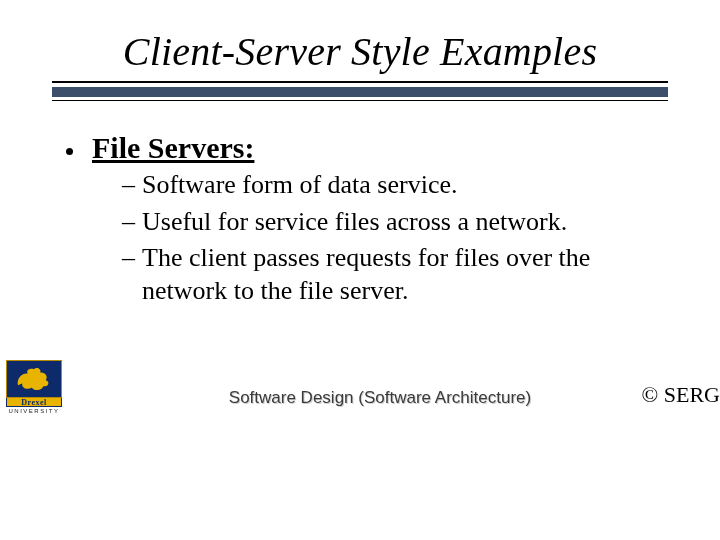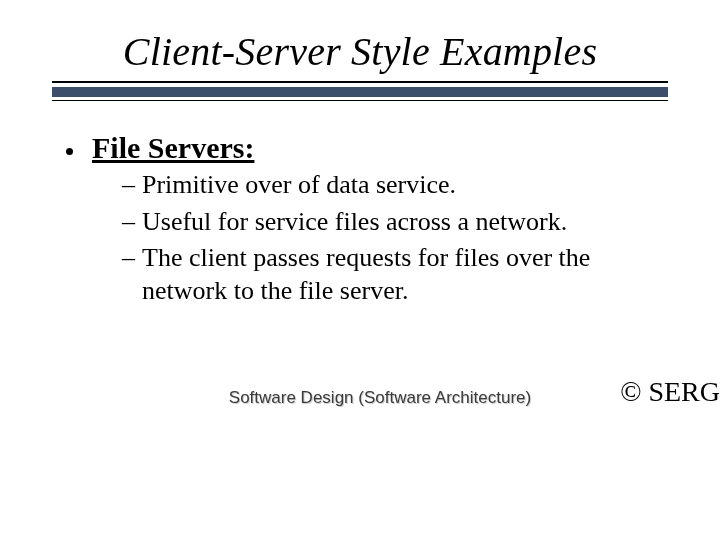--- a/index.html
+++ b/index.html
@@ -19,21 +19,21 @@
   .sub { padding-left: 30px; }
   .l2 { position: relative; font-size: 26px; line-height: 1.25; margin-bottom: 4px; padding-left: 20px; }
   .l2-dash { position: absolute; left: 0; top: 0; }
   .footer { position: absolute; left: 0; right: 0; bottom: 12px; height: 56px; }
   .logo { position: absolute; left: 6px; bottom: 0; width: 56px; }
   .logo-box { width: 56px; height: 38px; background: #0d2a6b; border: 1px solid #b68a00; display: flex; align-items: center; justify-content: center; }
   .logo-band { width: 56px; height: 9px; background: #e8b400; border: 1px solid #0d2a6b; border-top: none; display: flex; align-items: center; justify-content: center; font-size: 8px; font-weight: bold; color: #0d2a6b; letter-spacing: 0.5px; font-family: "Times New Roman", serif; }
   .logo-uni { font-size: 6px; letter-spacing: 1.5px; color: #222; text-align: center; margin-top: 1px; font-family: Arial, sans-serif; }
   .dragon { width: 42px; height: 30px; }
   .foot-center { position: absolute; left: 0; right: 0; bottom: 6px; text-align: center; font-family: Arial, Helvetica, sans-serif; font-size: 17px; color: #3a3a3a; text-shadow: 1px 1px 0 #cfcfcf; padding-left: 40px; }
-  .foot-right { position: absolute; right: 0; bottom: 6px; font-size: 28px; }
+  .foot-right { position: absolute; right: 0; bottom: 6px; font-size: 22px; }
 </style>
 </head>
 <body>
 
 <div class="slide">
 
   <div class="title-wrap">
     <div class="title">Client-Server Style Examples</div>
   </div>
 
@@ -46,31 +46,41 @@
   </div>
 
   <div class="body">
     <div class="l1">
       <span class="l1-dot"></span>
       <span>File Servers:</span>
     </div>
     <div class="sub">
       <div class="l2">
         <span class="l2-dash">–</span>
-        <span>Primitive over of data service.</span>
+        <span>Software form of data service.</span>
       </div>
       <div class="l2">
         <span class="l2-dash">–</span>
         <span>Useful for service files across a network.</span>
       </div>
       <div class="l2">
         <span class="l2-dash">–</span>
         <span>The client passes requests for files over the network to the file server.</span>
       </div>
     </div>
   </div>
 
   <div class="footer">
+    <div class="logo">
+      <div class="logo-box">
+        <svg class="dragon" viewBox="0 0 100 70">
+          <path d="M12 50 C 8 35, 20 20, 35 22 C 30 15, 40 8, 50 12 C 55 5, 68 10, 65 20 C 75 18, 85 28, 78 38 C 88 40, 86 55, 72 52 C 70 62, 50 65, 45 55 C 35 62, 20 58, 22 46 C 15 48, 10 52, 12 50 Z
+                 M50 30 C 55 25, 62 28, 60 35 C 65 33, 70 40, 63 43 C 60 50, 50 48, 48 40 C 42 42, 40 33, 50 30 Z" fill="#e8b400"></path>
+        </svg>
+      </div>
+      <div class="logo-band">Drexel</div>
+      <div class="logo-uni">UNIVERSITY</div>
+    </div>
     <div class="foot-center">Software Design (Software Architecture)</div>
     <div class="foot-right">© SERG</div>
   </div>
 
 </div>
 
 </body></html>

